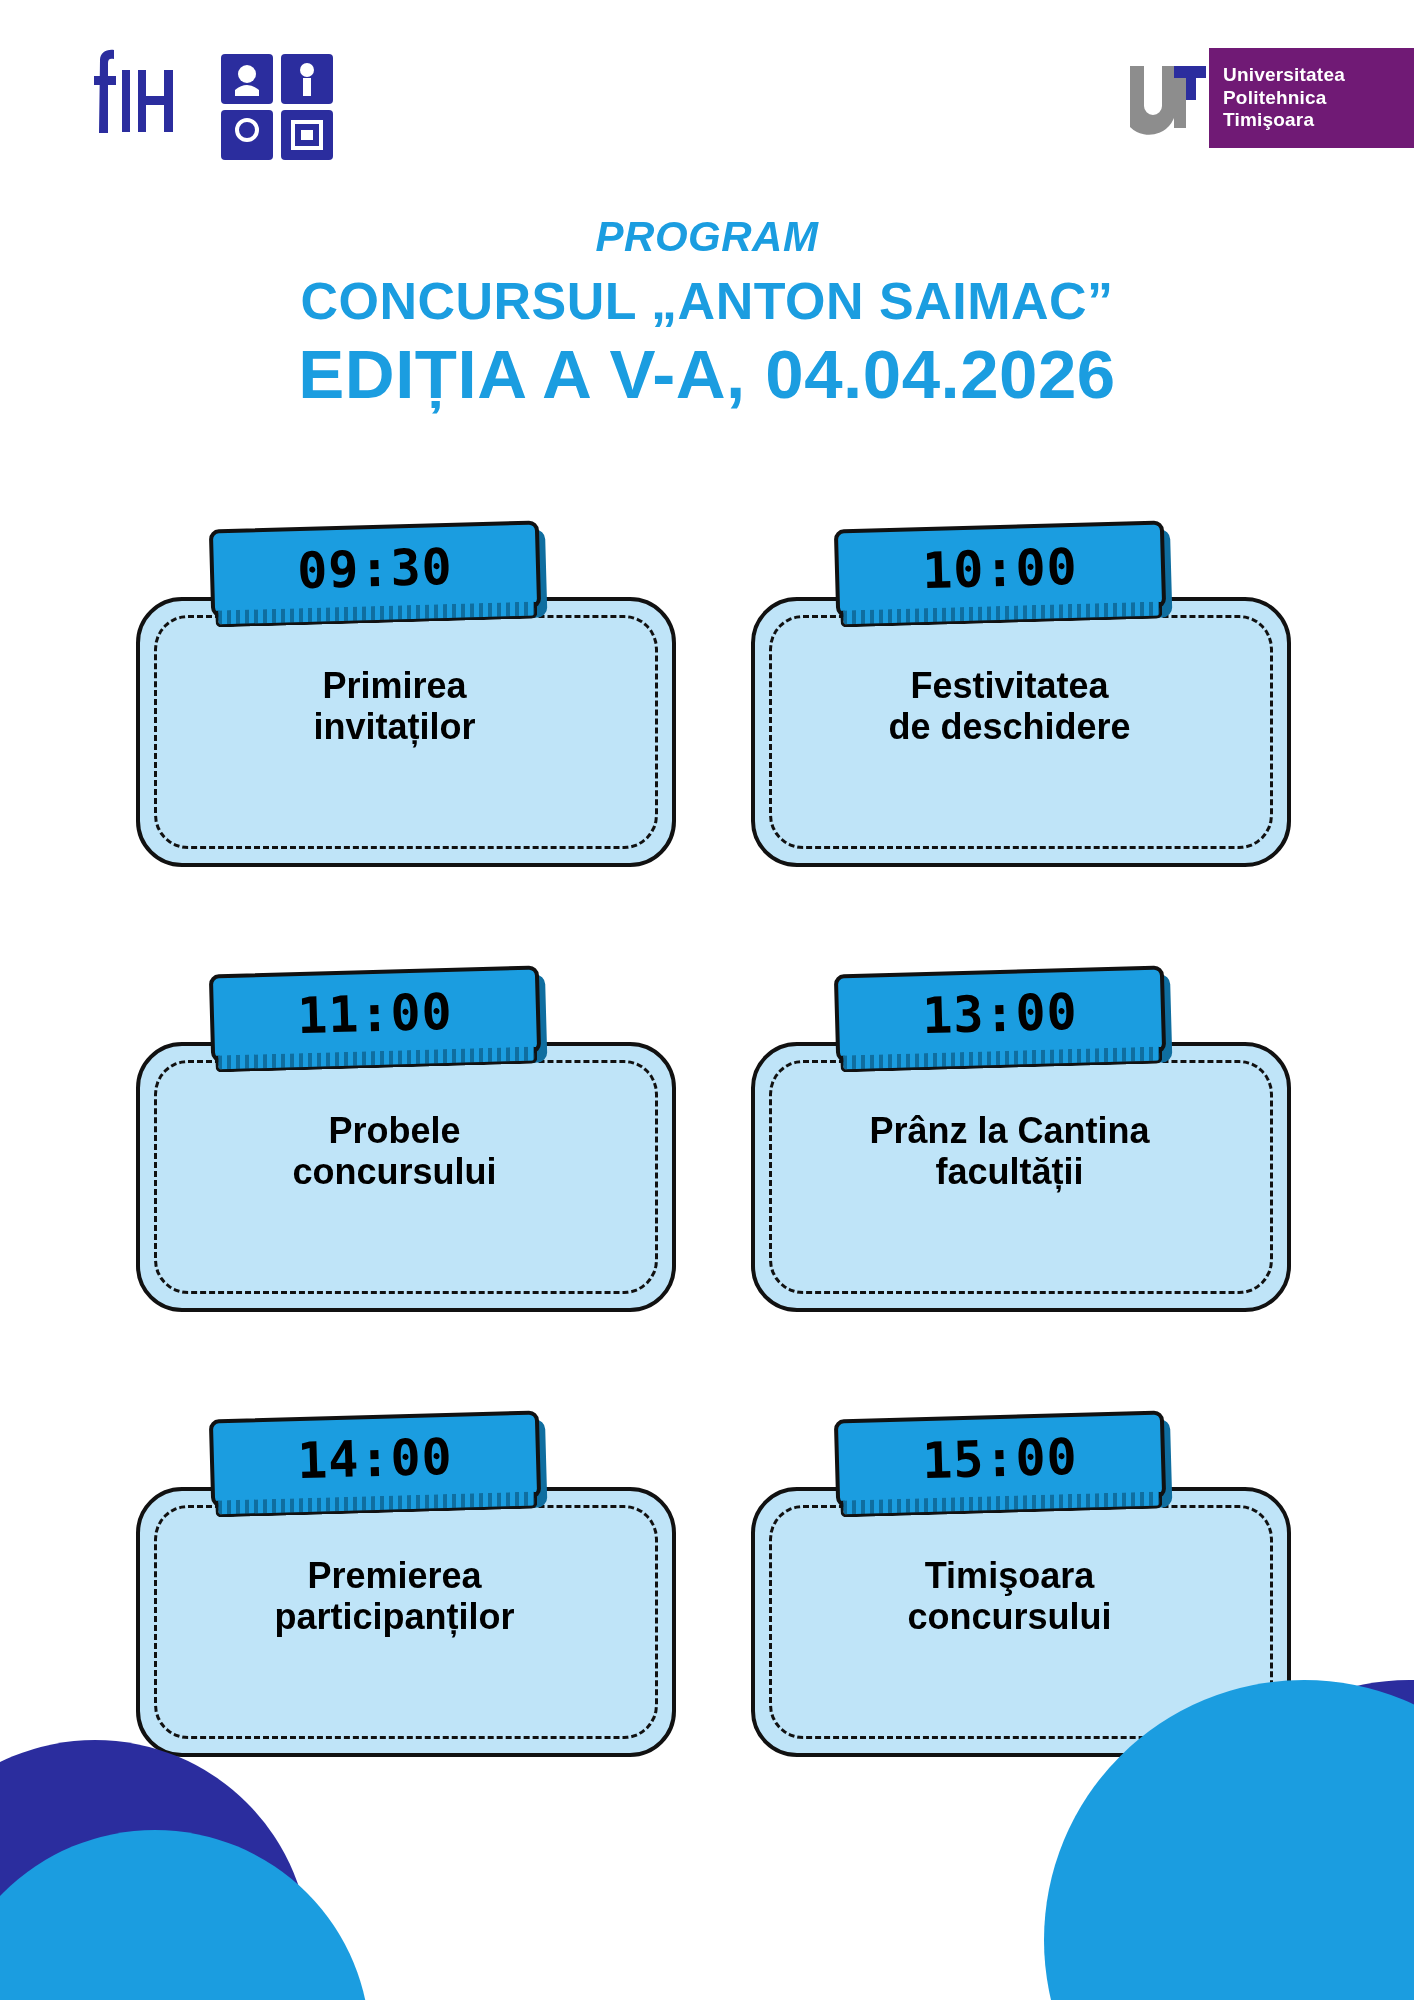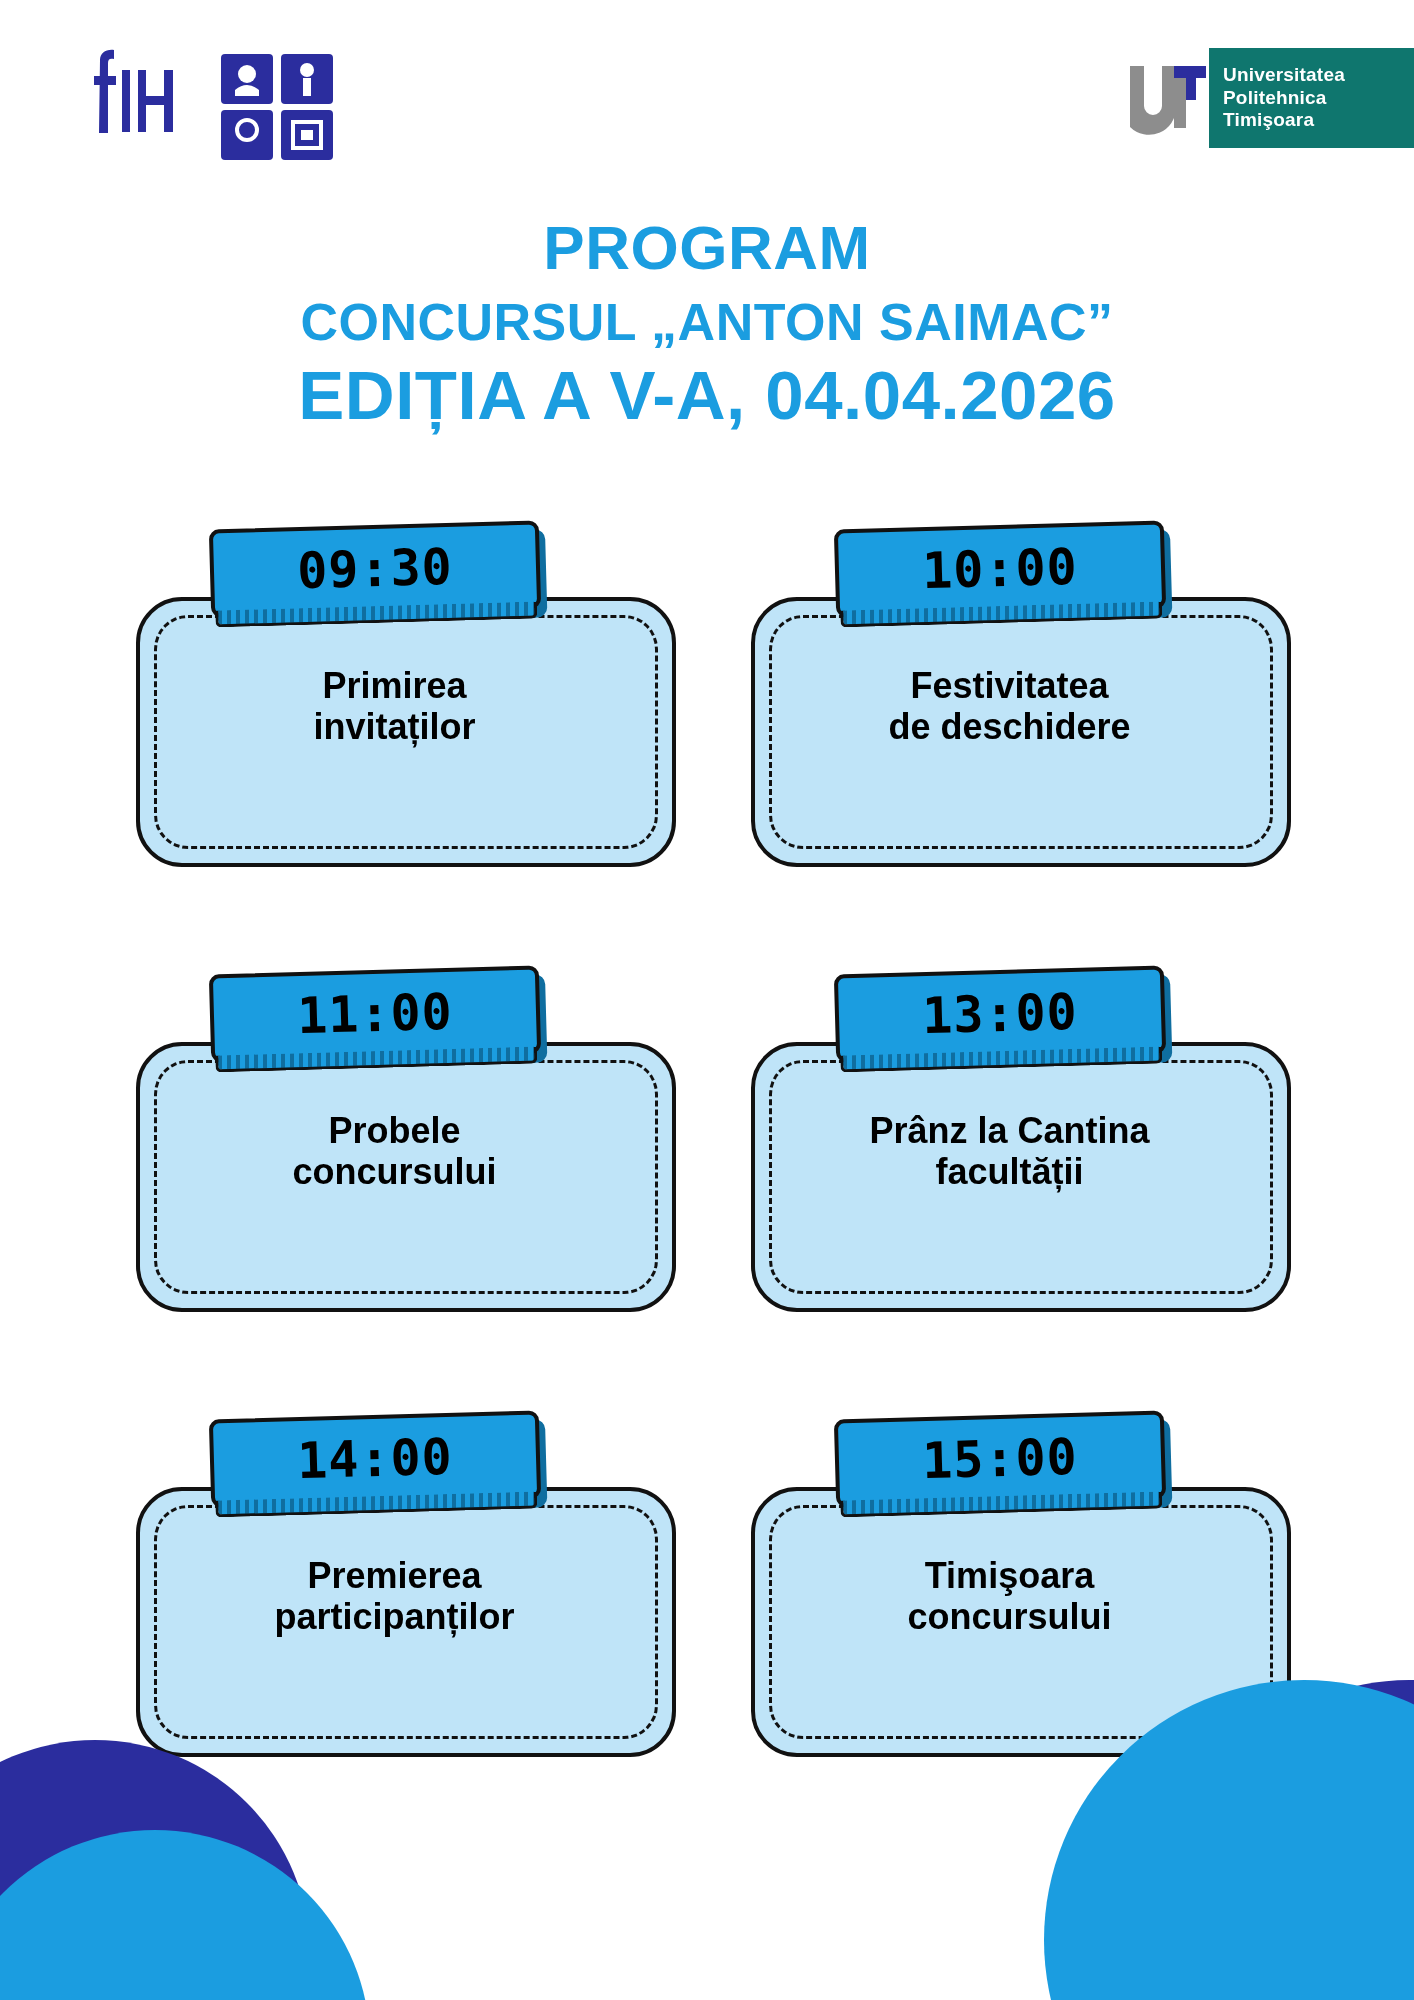--- a/index.html
+++ b/index.html
@@ -42,21 +42,21 @@
     display: flex;
     align-items: stretch;
   }
   .upt-mark {
     width: 85px;
     position: relative;
     background: #ffffff;
   }
   .upt-band {
     flex: 1;
-    background: #0f766e;
+    background: #701a75;
     color: #ffffff;
     display: flex;
     flex-direction: column;
     justify-content: center;
     padding-left: 14px;
     line-height: 1.18;
     font-weight: 700;
     font-size: 19px;
     letter-spacing: 0.2px;
   }
@@ -65,21 +65,21 @@
   .titles {
     position: absolute;
     top: 215px;
     left: 0;
     width: 100%;
     text-align: center;
     color: #1b9de0;
     font-weight: 800;
     letter-spacing: 0.5px;
   }
-  .title-main { font-size: 62px; line-height: 1.06; }
+  .title-main { font-size: 42px; line-height: 1.06; font-style: italic; }
   .title-sub  { font-size: 52px; line-height: 1.22; margin-top: 10px; }
   .title-sub2 { font-size: 69px; line-height: 1.22; }
 
   
   .grid {
     position: absolute;
     top: 525px;
     left: 120px;
     width: 1180px;
     display: grid;

